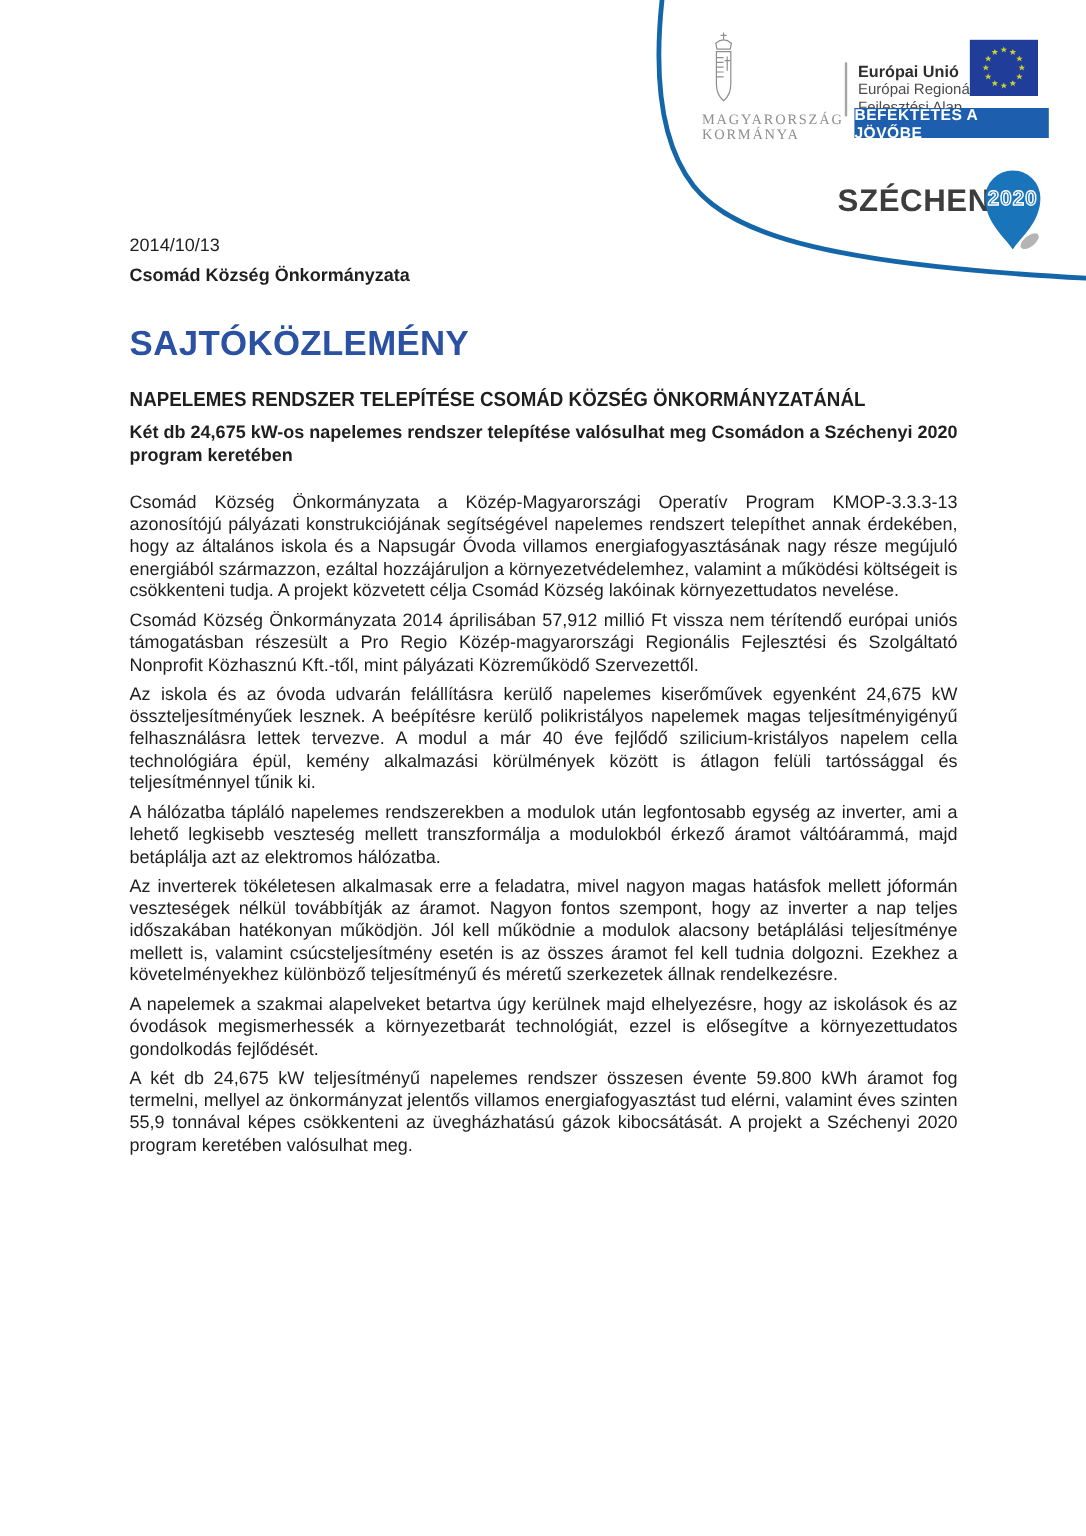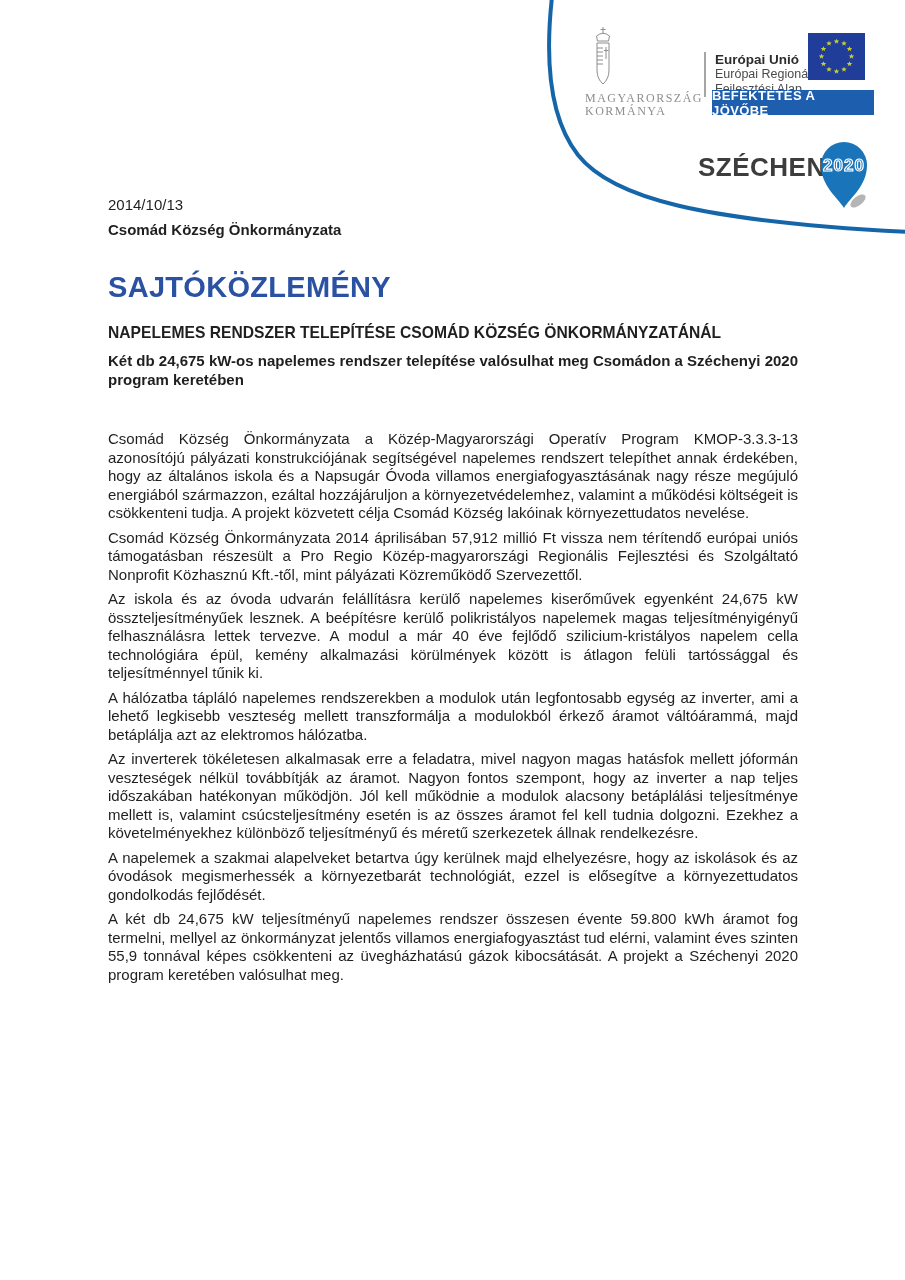--- a/index.html
+++ b/index.html
@@ -59,21 +59,21 @@
     color: var(--title-blue); letter-spacing: 0.3px;
   }
   .subtitle {
     position: absolute; top: 323px; font-size: 17px; font-weight: bold;
     transform: scaleX(0.92); transform-origin: left center; white-space: nowrap;
   }
   .lead {
     position: absolute; top: 351px; width: 690px;
     font-size: 15px; font-weight: bold; line-height: 19px; text-align: justify;
   }
-  .paras { position: absolute; top: 430px; width: 690px; }
+  .paras { position: absolute; top: 410px; width: 690px; }
   .paras p { margin: 0 0 6px 0; font-size: 15px; line-height: 18.5px; text-align: justify; }
 </style>
 </head>
 <body>
 
 <div class="page">
 
   <svg class="curve-svg" viewBox="0 0 905 280">
     <path class="curve-path" d="M 552 -3 C 545 60 549 118 578 155 C 612 198 700 221 908 232"></path>
   </svg>

